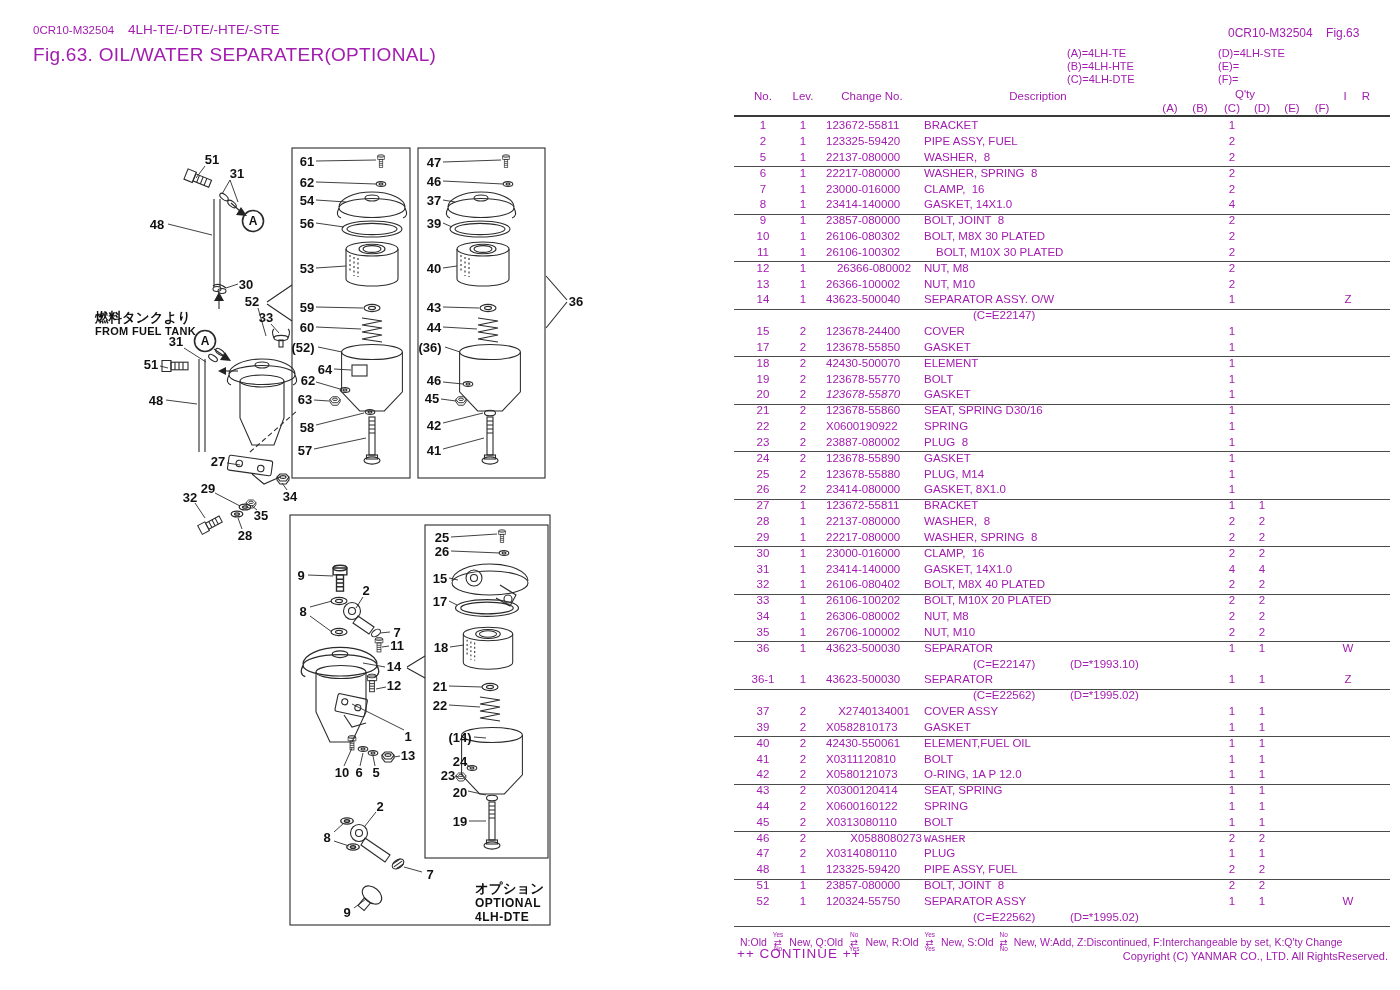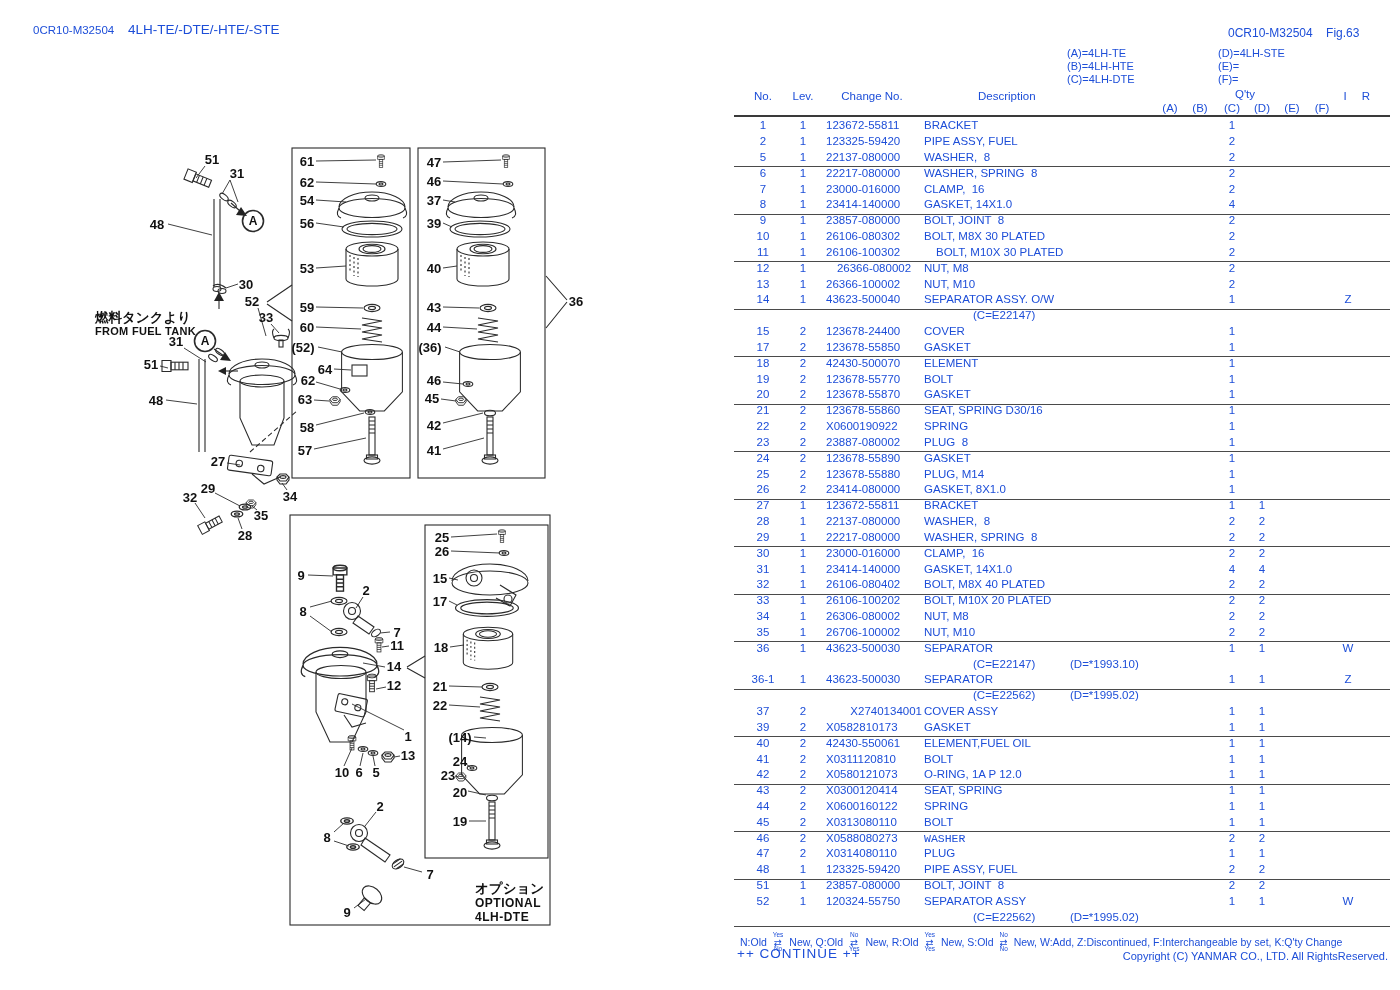--- a/index.html
+++ b/index.html
@@ -1,17 +1,17 @@
 <!DOCTYPE html>
 <html><head>
 <meta charset="utf-8">
 <style>
   html,body{margin:0;padding:0;background:#fff;}
   #page{position:relative;width:1400px;height:990px;background:#fff;overflow:hidden;
-        font-family:"Liberation Sans","DejaVu Sans",sans-serif;color:#1d4ed8;}
+        font-family:"Liberation Sans","DejaVu Sans",sans-serif;color:#a21caf;}
   .abs{position:absolute;}
   
   #hdr-code{left:33px;top:24px;font-size:11.5px;}
   #hdr-model{left:128px;top:22px;font-size:13.5px;}
   #page-title{left:33px;top:44px;font-size:19px;letter-spacing:.3px;}
   #hdr-right{left:1228px;top:26px;font-size:12px;white-space:pre;}
   #legend-left{left:1067px;top:47px;font-size:11px;line-height:13px;}
   #legend-right{left:1218px;top:47px;font-size:11px;line-height:13px;}
   
   #table-panel{left:720px;top:0;width:680px;height:990px;}
@@ -41,20 +41,21 @@
   #callouts line{stroke:#2b2b2b;stroke-width:.9;}
   #callouts circle{fill:none;stroke-width:1.6;}
 </style>
 </head>
 <body>
 
 <div id="page">
 
   <div class="abs" id="hdr-code">0CR10-M32504</div>
   <div class="abs" id="hdr-model">4LH-TE/-DTE/-HTE/-STE</div>
+  <div class="abs" id="page-title">Fig.63.  OIL/WATER SEPARATER(OPTIONAL)</div>
   <div class="abs" id="hdr-right">0CR10-M32504    Fig.63</div>
   <div class="abs" id="legend-left">
       <div>(A)=4LH-TE</div>
       <div>(B)=4LH-HTE</div>
       <div>(C)=4LH-DTE</div>
     </div>
   <div class="abs" id="legend-right">
       <div>(D)=4LH-STE</div>
       <div>(E)=</div>
       <div>(F)=</div>
@@ -420,21 +421,21 @@
         <text x="460" y="792" text-anchor="middle" dominant-baseline="central">20</text>
         <line x1="469" y1="821" x2="486" y2="821"></line>
         <text x="460" y="821" text-anchor="middle" dominant-baseline="central">19</text>
       </g>
   </svg>
 
   <div class="abs" id="table-panel">
     <div class="th" style="left:23px;top:90px;width:40px;text-align:center">No.</div>
     <div class="th" style="left:63px;top:90px;width:40px;text-align:center">Lev.</div>
     <div class="th" style="left:112px;top:90px;width:80px;text-align:center">Change No.</div>
-    <div class="th" style="left:258px;top:90px;width:120px;">Description</div>
+    <div class="th" style="left:258px;top:90px;width:120px;text-align:center">Description</div>
     <div class="th" style="left:495px;top:88px;width:60px;text-align:center">Q'ty</div>
     <div class="th" style="left:615px;top:90px;width:20px;text-align:center">I</div>
     <div class="th" style="left:636px;top:90px;width:20px;text-align:center">R</div>
     <div class="th" style="left:435px;top:102px;width:30px;text-align:center">(A)</div>
     <div class="th" style="left:465px;top:102px;width:30px;text-align:center">(B)</div>
     <div class="th" style="left:497px;top:102px;width:30px;text-align:center">(C)</div>
     <div class="th" style="left:527px;top:102px;width:30px;text-align:center">(D)</div>
     <div class="th" style="left:557px;top:102px;width:30px;text-align:center">(E)</div>
     <div class="th" style="left:587px;top:102px;width:30px;text-align:center">(F)</div>
     <div class="hline" style="top:115px"></div>
@@ -556,21 +557,21 @@
         <div class="trow" style="top: 372.58px;">
           <span style="left: 26px; width: 34px; text-align: center;">19</span>
           <span style="left: 66px; width: 34px; text-align: center;">2</span>
           <span style="left: 106px; width: 96px; text-align: left;">123678-55770</span>
           <span style="left: 204px; width: 244px; text-align: left;">BOLT</span>
           <span style="left: 497px; width: 30px; text-align: center;">1</span>
         </div>
         <div class="trow" style="top: 388.41px;">
           <span style="left: 26px; width: 34px; text-align: center;">20</span>
           <span style="left: 66px; width: 34px; text-align: center;">2</span>
-          <span style="left: 106px; width: 96px; text-align: left;">123678-55870</span>
+          <span style="left: 106px; width: 96px; text-align: left; font-style: italic;">123678-55870</span>
           <span style="left: 204px; width: 244px; text-align: left;">GASKET</span>
           <span style="left: 497px; width: 30px; text-align: center;">1</span>
         </div>
         <div class="sepline" style="top: 403.91px;"></div>
         <div class="trow" style="top: 404.24px;">
           <span style="left: 26px; width: 34px; text-align: center;">21</span>
           <span style="left: 66px; width: 34px; text-align: center;">2</span>
           <span style="left: 106px; width: 96px; text-align: left;">123678-55860</span>
           <span style="left: 204px; width: 244px; text-align: left;">SEAT, SPRING D30/16</span>
           <span style="left: 497px; width: 30px; text-align: center;">1</span>
@@ -710,21 +711,21 @@
           <span style="left: 612px; width: 32px; text-align: center;">Z</span>
         </div>
         <div class="sepline" style="top: 688.85px;"></div>
         <div class="trow" style="top: 689.18px;">
           <span style="left: 253px;">(C=E22562)</span>
           <span style="left: 350px;">(D=*1995.02)</span>
         </div>
         <div class="trow" style="top: 705.01px;">
           <span style="left: 26px; width: 34px; text-align: center;">37</span>
           <span style="left: 66px; width: 34px; text-align: center;">2</span>
-          <span style="left: 106px; width: 96px; text-align: right;">X2740134001</span>
+          <span style="left: 106px; width: 96px; text-align: center;">X2740134001</span>
           <span style="left: 204px; width: 244px; text-align: left;">COVER ASSY</span>
           <span style="left: 497px; width: 30px; text-align: center;">1</span>
           <span style="left: 527px; width: 30px; text-align: center;">1</span>
         </div>
         <div class="trow" style="top: 720.84px;">
           <span style="left: 26px; width: 34px; text-align: center;">39</span>
           <span style="left: 66px; width: 34px; text-align: center;">2</span>
           <span style="left: 106px; width: 96px; text-align: left;">X0582810173</span>
           <span style="left: 204px; width: 244px; text-align: left;">GASKET</span>
           <span style="left: 497px; width: 30px; text-align: center;">1</span>
@@ -777,21 +778,21 @@
           <span style="left: 66px; width: 34px; text-align: center;">2</span>
           <span style="left: 106px; width: 96px; text-align: left;">X0313080110</span>
           <span style="left: 204px; width: 244px; text-align: left;">BOLT</span>
           <span style="left: 497px; width: 30px; text-align: center;">1</span>
           <span style="left: 527px; width: 30px; text-align: center;">1</span>
         </div>
         <div class="sepline" style="top: 831.32px;"></div>
         <div class="trow" style="top: 831.65px;">
           <span style="left: 26px; width: 34px; text-align: center;">46</span>
           <span style="left: 66px; width: 34px; text-align: center;">2</span>
-          <span style="left: 106px; width: 96px; text-align: left;">X0588080273</span>
+          <span style="left: 106px; width: 96px; text-align: right;">X0588080273</span>
           <span style="left: 204px; width: 244px; text-align: left; font-family: Liberation Mono, monospace;">WASHER</span>
           <span style="left: 497px; width: 30px; text-align: center;">2</span>
           <span style="left: 527px; width: 30px; text-align: center;">2</span>
         </div>
         <div class="trow" style="top: 847.48px;">
           <span style="left: 26px; width: 34px; text-align: center;">47</span>
           <span style="left: 66px; width: 34px; text-align: center;">2</span>
           <span style="left: 106px; width: 96px; text-align: left;">X0314080110</span>
           <span style="left: 204px; width: 244px; text-align: left;">PLUG</span>
           <span style="left: 497px; width: 30px; text-align: center;">1</span>

